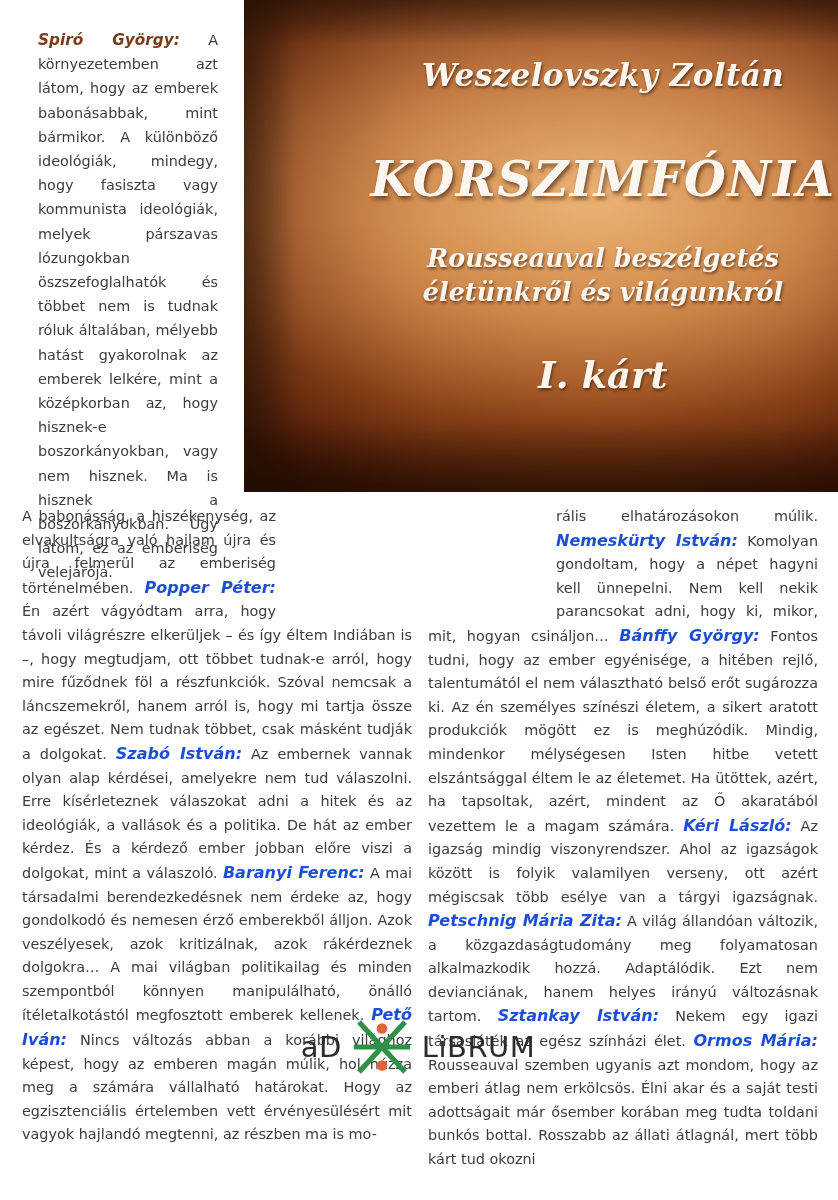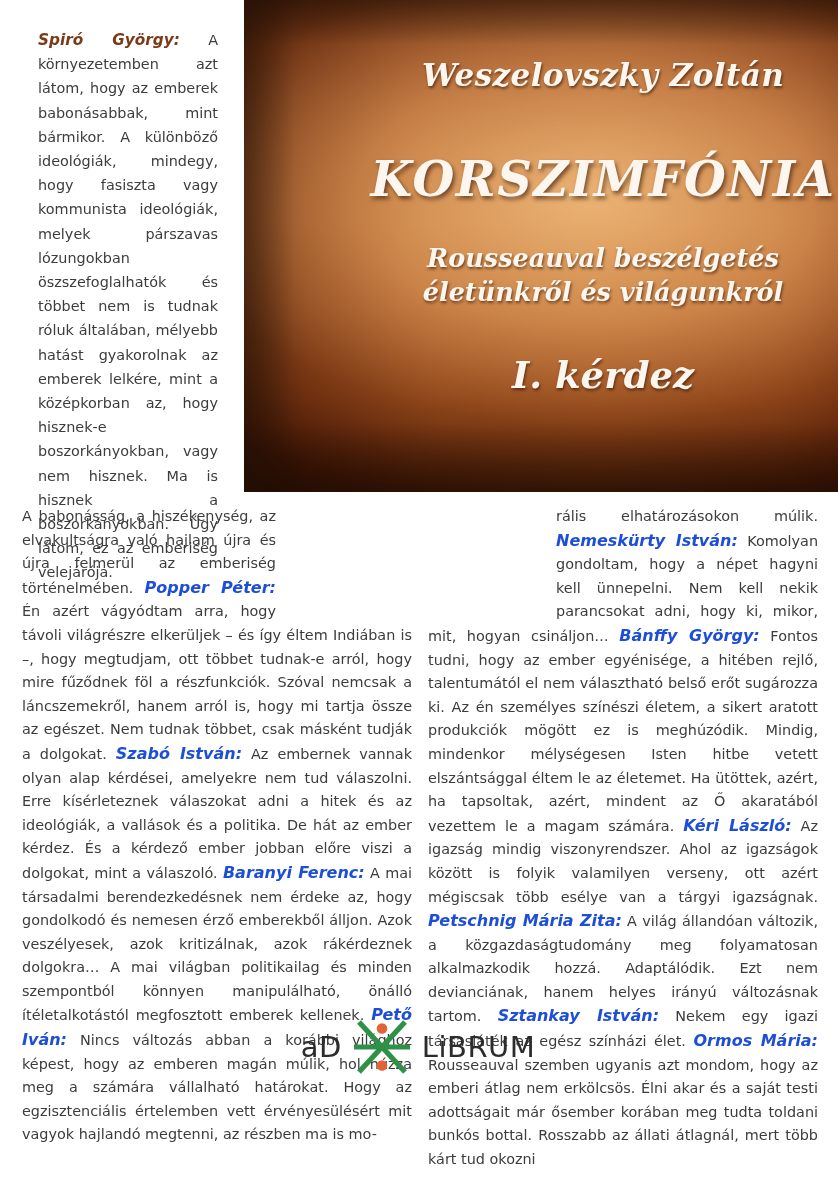--- a/index.html
+++ b/index.html
@@ -217,21 +217,21 @@
   </div>
 
   <div id="cover">
     <div id="cover-inner">
       <div id="cover-author">Weszelovszky Zoltán</div>
       <div id="cover-title">KORSZIMFÓNIA</div>
       <div id="cover-subtitle">
         <div>Rousseauval beszélgetés</div>
         <div>életünkről és világunkról</div>
       </div>
-      <div id="cover-volume">I. kérdez</div>
+      <div id="cover-volume">I. kárt</div>
     </div>
   </div>
 
 </div>
 
 <div id="body-zone">
 
   <div class="body-col" id="col-left">
     <div class="float-logo-left"></div>
     <span>A babonásság, a hiszékenység, az elvakultságra való hajlam újra és újra felmerül az emberiség történelmében. </span><span class="speaker">Popper Péter:</span><span> Én azért vágyódtam arra, hogy távoli világrészre elkerüljek – és így éltem Indiában is –, hogy megtudjam, ott többet tudnak-e arról, hogy mire fűződnek föl a részfunkciók. Szóval nemcsak a láncszemekről, hanem arról is, hogy mi tartja össze az egészet. Nem tudnak többet, csak másként tudják a dolgokat. </span><span class="speaker">Szabó István:</span><span> Az embernek vannak olyan alap kérdései, amelyekre nem tud válaszolni. Erre kísérleteznek válaszokat adni a hitek és az ideológiák, a vallások és a politika. De hát az ember kérdez. És a kérdező ember jobban előre viszi a dolgokat, mint a válaszoló. </span><span class="speaker">Baranyi Ferenc:</span><span> A mai társadalmi berendezkedésnek nem érdeke az, hogy gondolkodó és nemesen érző emberekből álljon. Azok veszélyesek, azok kritizálnak, azok rákérdeznek dolgokra… A mai világban politikailag és minden szempontból könnyen manipulálható, önálló ítéletalkotástól megfosztott emberek kellenek. </span><span class="speaker">Pető Iván:</span><span> Nincs változás abban a korábbi világhoz képest, hogy az emberen magán múlik, hol húzza meg a számára vállalható határokat. Hogy az egzisztenciális értelemben vett érvényesülésért mit vagyok hajlandó megtenni, az részben ma is mo-</span>

